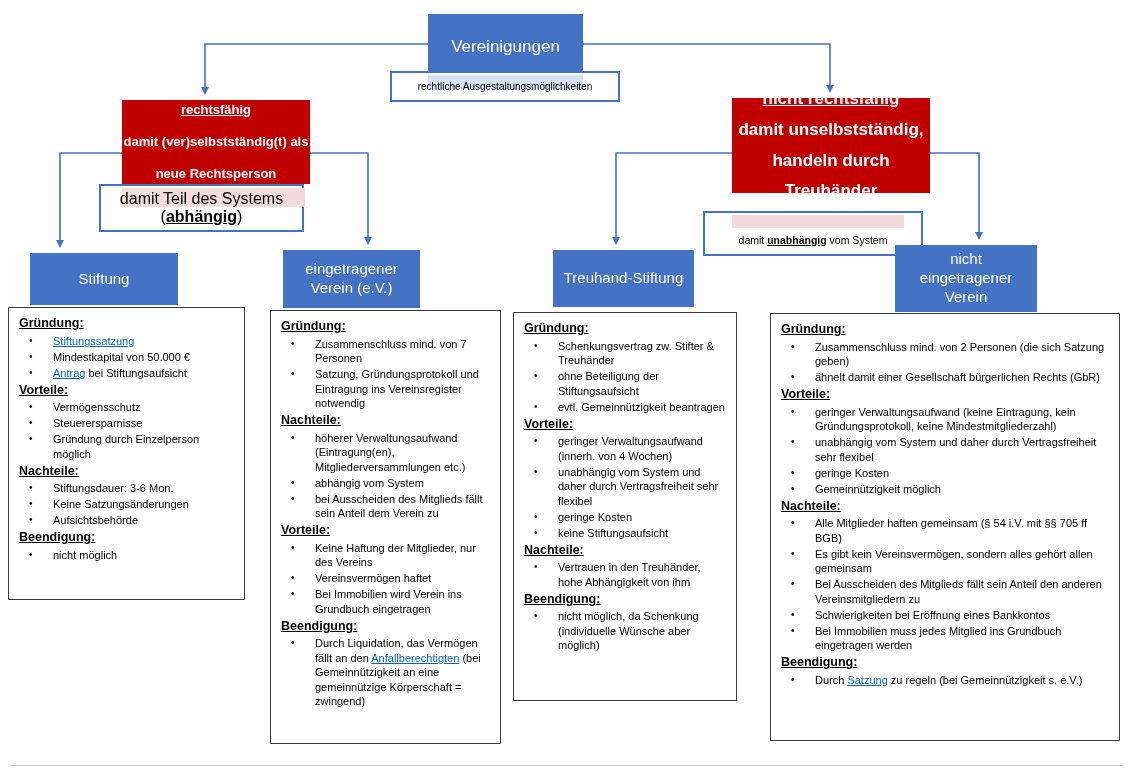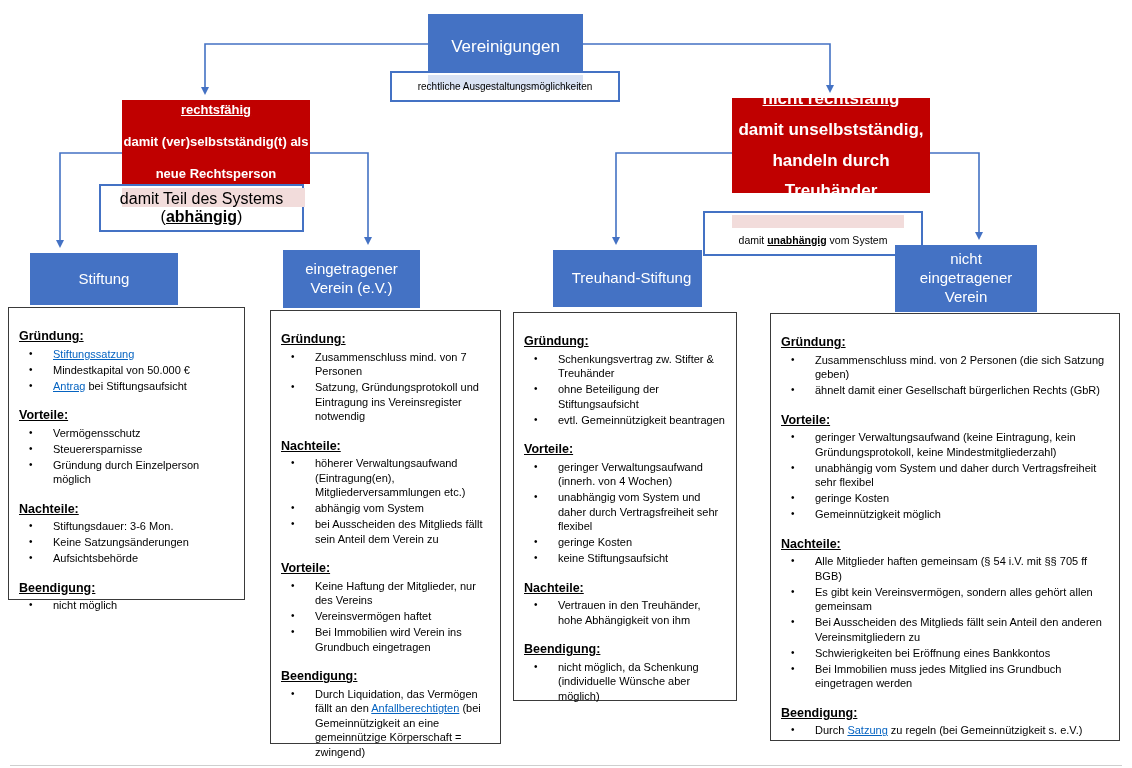--- a/index.html
+++ b/index.html
@@ -11,21 +11,21 @@
 
   
   .bluebox{
     position:absolute;background:#4472C4;color:#fff;display:flex;flex-direction:column;
     align-items:center;justify-content:center;text-align:center;line-height:1.25;
   }
   .root-box{left:428px;top:14px;width:155px;height:65px;font-size:17px;}
   .cat{font-size:15px;}
   .cat0{left:30px;top:253px;width:148px;height:52px;}
   .cat1{left:283px;top:250px;width:137px;height:58px;}
-  .cat2{left:553px;top:250px;width:141px;height:57px;padding-left:8px;}
+  .cat2{left:553px;top:250px;width:141px;height:57px;}
   .cat3{left:895px;top:245px;width:142px;height:67px;}
 
   
   .redbox{
     position:absolute;background:#C00000;color:#fff;display:flex;flex-direction:column;
     align-items:center;justify-content:center;text-align:center;font-weight:bold;
   }
   .red-left{left:122px;top:100px;width:188px;height:84px;font-size:13px;line-height:1.55;gap:12px;}
   .red-right{left:732px;top:98px;width:198px;height:95px;font-size:17px;line-height:1.8;}
   .redbox .rtitle{text-decoration:underline;}
@@ -47,21 +47,21 @@
 
   
   .detail{
     position:absolute;background:#fff;border:1.6px solid #3a3a3a;box-sizing:border-box;
     padding:6px 8px 6px 10px;font-size:11px;line-height:1.32;
   }
   .d0{left:8px;top:307px;width:237px;height:293px;}
   .d1{left:270px;top:310px;width:231px;height:434px;}
   .d2{left:513px;top:312px;width:224px;height:389px;}
   .d3{left:770px;top:313px;width:350px;height:428px;}
-  .sec-title{font-weight:bold;text-decoration:underline;font-size:12.5px;margin:14px 0 2px 0;}
+  .sec-title{font-weight:bold;text-decoration:underline;font-size:12.5px;margin:1px 0 2px 0;}
   .bullet{display:flex;margin:1.5px 0;padding-left:10px;}
   .bullet .dot{width:24px;flex:0 0 24px;font-size:10px;line-height:14.5px;}
   .bullet .txt{flex:1;}
   a.lnk{color:#0563C1;text-decoration:underline;cursor:pointer;}
 
   .bottom-rule{position:absolute;left:10px;right:10px;bottom:2px;height:1px;background:#cfcfcf;}
 </style>
 </head>
 <body>
 

